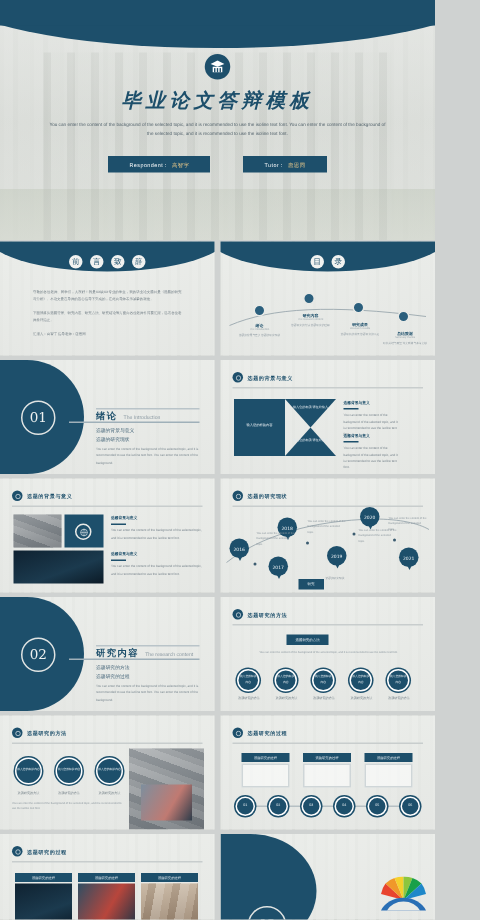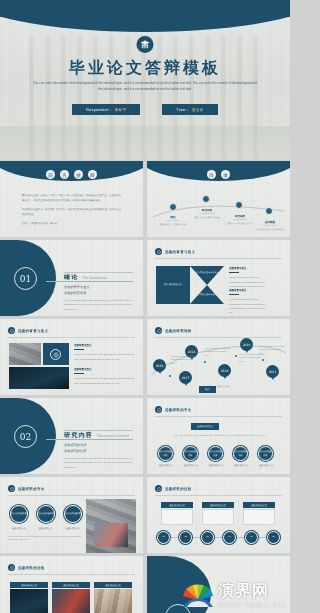--- a/index.html
+++ b/index.html
@@ -53,25 +53,26 @@
     position: absolute; left: 50%; top: 36px; transform: translateX(-50%);
     width: 17px; height: 17px; border-radius: 50%;
     background: #1d4f6b;
     z-index: 5;
     display: flex; align-items: center; justify-content: center;
   }
   .hero-logo svg { display:block; }
   .hero-title {
     position: absolute; left: 0; right: 0; top: 58px;
     text-align: center;
-    font-size: 16px; font-weight: 700;
+    font-size: 13px; font-weight: 700;
     letter-spacing: 3px;
     color: #1d4f6b;
     z-index: 5;
     font-family: "DejaVu Sans", sans-serif;
+    font-style: italic;
   }
   .hero-sub {
     position: absolute; left: 32px; right: 32px; top: 80px;
     text-align: center;
     font-size: 3.1px; line-height: 2.1;
     color: #53636c;
     z-index: 5;
   }
   .hero-pills {
     position: absolute; left: 0; right: 0; top: 104px;
@@ -599,19 +600,15 @@
           <path d="M0,0 L-12,-11 A15.5,15.5 0 0 1 -6,-14.6 Z" fill="#f0982a"></path>
           <path d="M0,0 L-6,-14.6 A15.5,15.5 0 0 1 0,-15.5 Z" fill="#f5d02c"></path>
           <path d="M0,0 L0,-15.5 A15.5,15.5 0 0 1 6,-14.6 Z" fill="#8cc63e"></path>
           <path d="M0,0 L6,-14.6 A15.5,15.5 0 0 1 12,-11 Z" fill="#18a04a"></path>
           <path d="M0,0 L12,-11 A15.5,15.5 0 0 1 15,-4 Z" fill="#1f88c9"></path>
         </g>
         <path d="M2,29 A16,13 0 0 1 32,29 Z" fill="#2a6fb5"></path>
         <path d="M6,29 A12,10 0 0 1 28,29 Z" fill="#e9eae7"></path>
       </svg>
     </div>
-    <div class="wm-text">
-      <div class="wm-name">演界网</div>
-      <div class="wm-url">WWW.YANJ.CN</div>
-    </div>
   </div>
 
 </div>
 
 </body></html>

